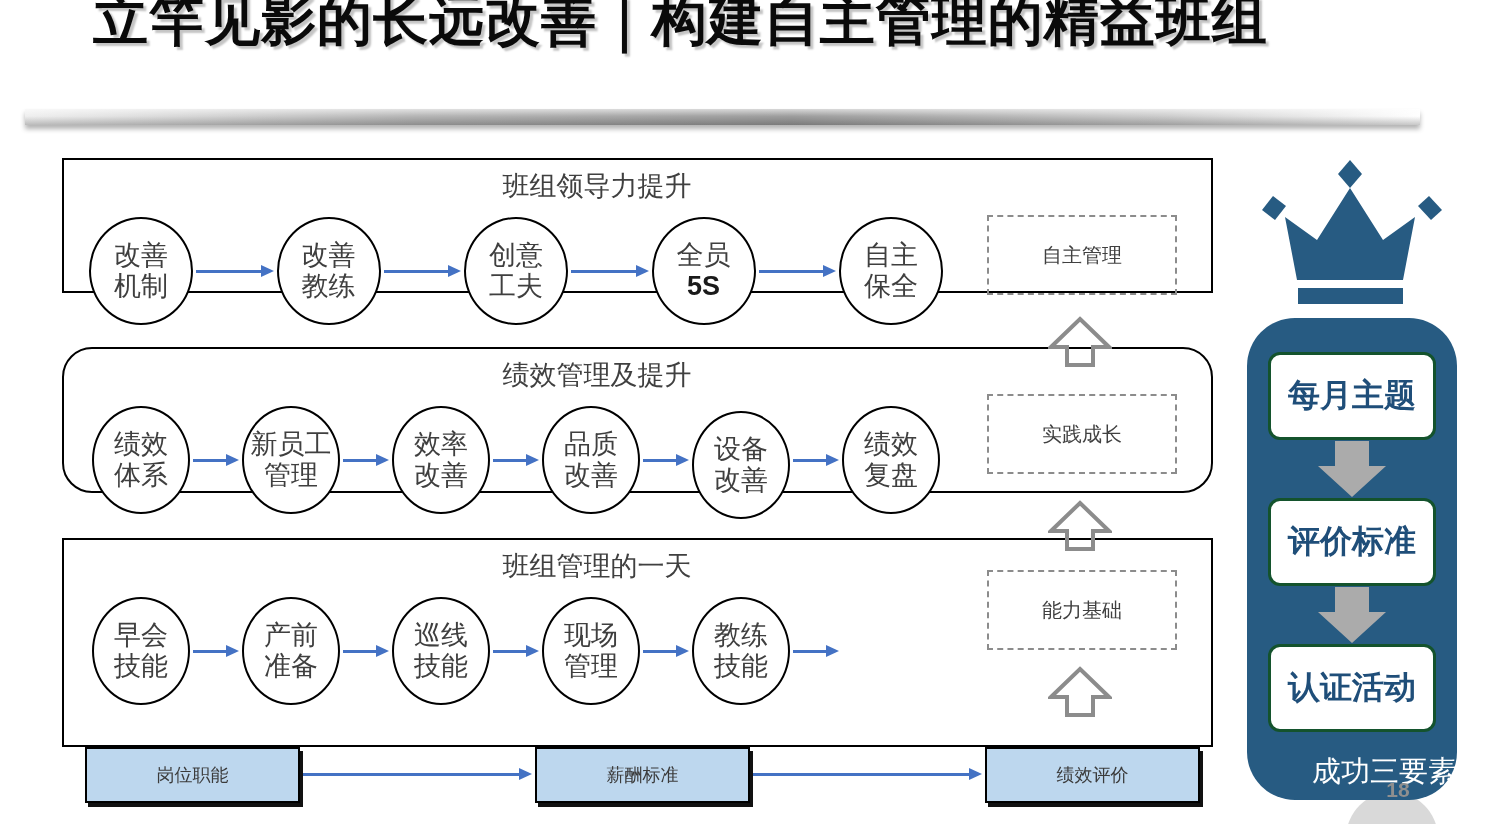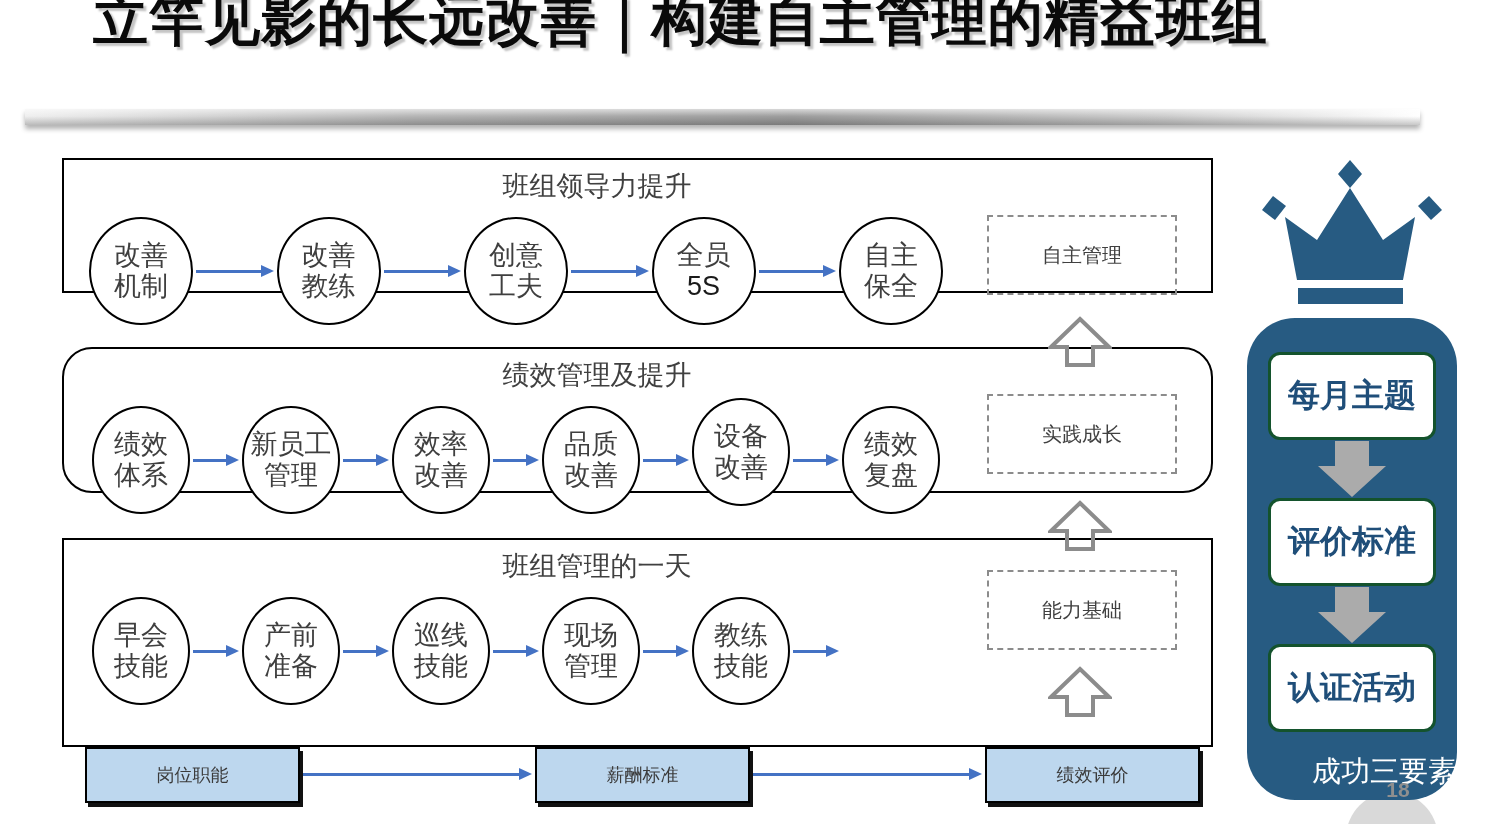--- a/index.html
+++ b/index.html
@@ -27,21 +27,21 @@
   }
   .row-title{
     position:absolute;left:0;top:8px;width:1066px;text-align:center;
     font-size:27px;color:#404040;
   }
   .circle{
     position:absolute;border:2.5px solid #000;border-radius:50%;background:#fff;
     display:flex;flex-direction:column;align-items:center;justify-content:center;
     box-sizing:border-box;color:#3f3f3f;font-size:27px;line-height:31px;text-align:left;
   }
-  .circle .latin-bold{font-weight:normal;color:#1a1a1a;}
+  .circle .latin-bold{font-weight:bold;color:#1a1a1a;}
   .flow-arrow{position:absolute;height:3px;background:#4472C4;}
   .flow-arrow::after{
     content:'';position:absolute;right:-12px;top:-5px;width:0;height:0;
     border-left:13px solid #4472C4;border-top:6.5px solid transparent;border-bottom:6.5px solid transparent;
   }
   .tag-box{
     position:absolute;left:923px;width:190px;height:80px;box-sizing:border-box;
     border:2px dashed #8c8c8c;display:flex;align-items:center;justify-content:center;
     font-size:20px;color:#404040;background:transparent;
   }
@@ -133,21 +133,21 @@
         <div class="circle" style="left: 328px; top: 57px; width: 98px; height: 108px;">
           <span>效率</span>
           <span>改善</span>
         </div>
         <div class="flow-arrow" style="left: 429px; top: 109.5px; width: 34px;"></div>
         <div class="circle" style="left: 478px; top: 57px; width: 98px; height: 108px;">
           <span>品质</span>
           <span>改善</span>
         </div>
         <div class="flow-arrow" style="left: 579px; top: 109.5px; width: 34px;"></div>
-        <div class="circle" style="left: 628px; top: 49px; width: 98px; height: 108px;">
+        <div class="circle" style="left: 628px; top: 62px; width: 98px; height: 108px;">
           <span>设备</span>
           <span>改善</span>
         </div>
         <div class="flow-arrow" style="left: 729px; top: 109.5px; width: 34px;"></div>
         <div class="circle" style="left: 778px; top: 57px; width: 98px; height: 108px;">
           <span>绩效</span>
           <span>复盘</span>
         </div>
         <div class="tag-box" style="top: 45px;">
           <span>实践成长</span>

